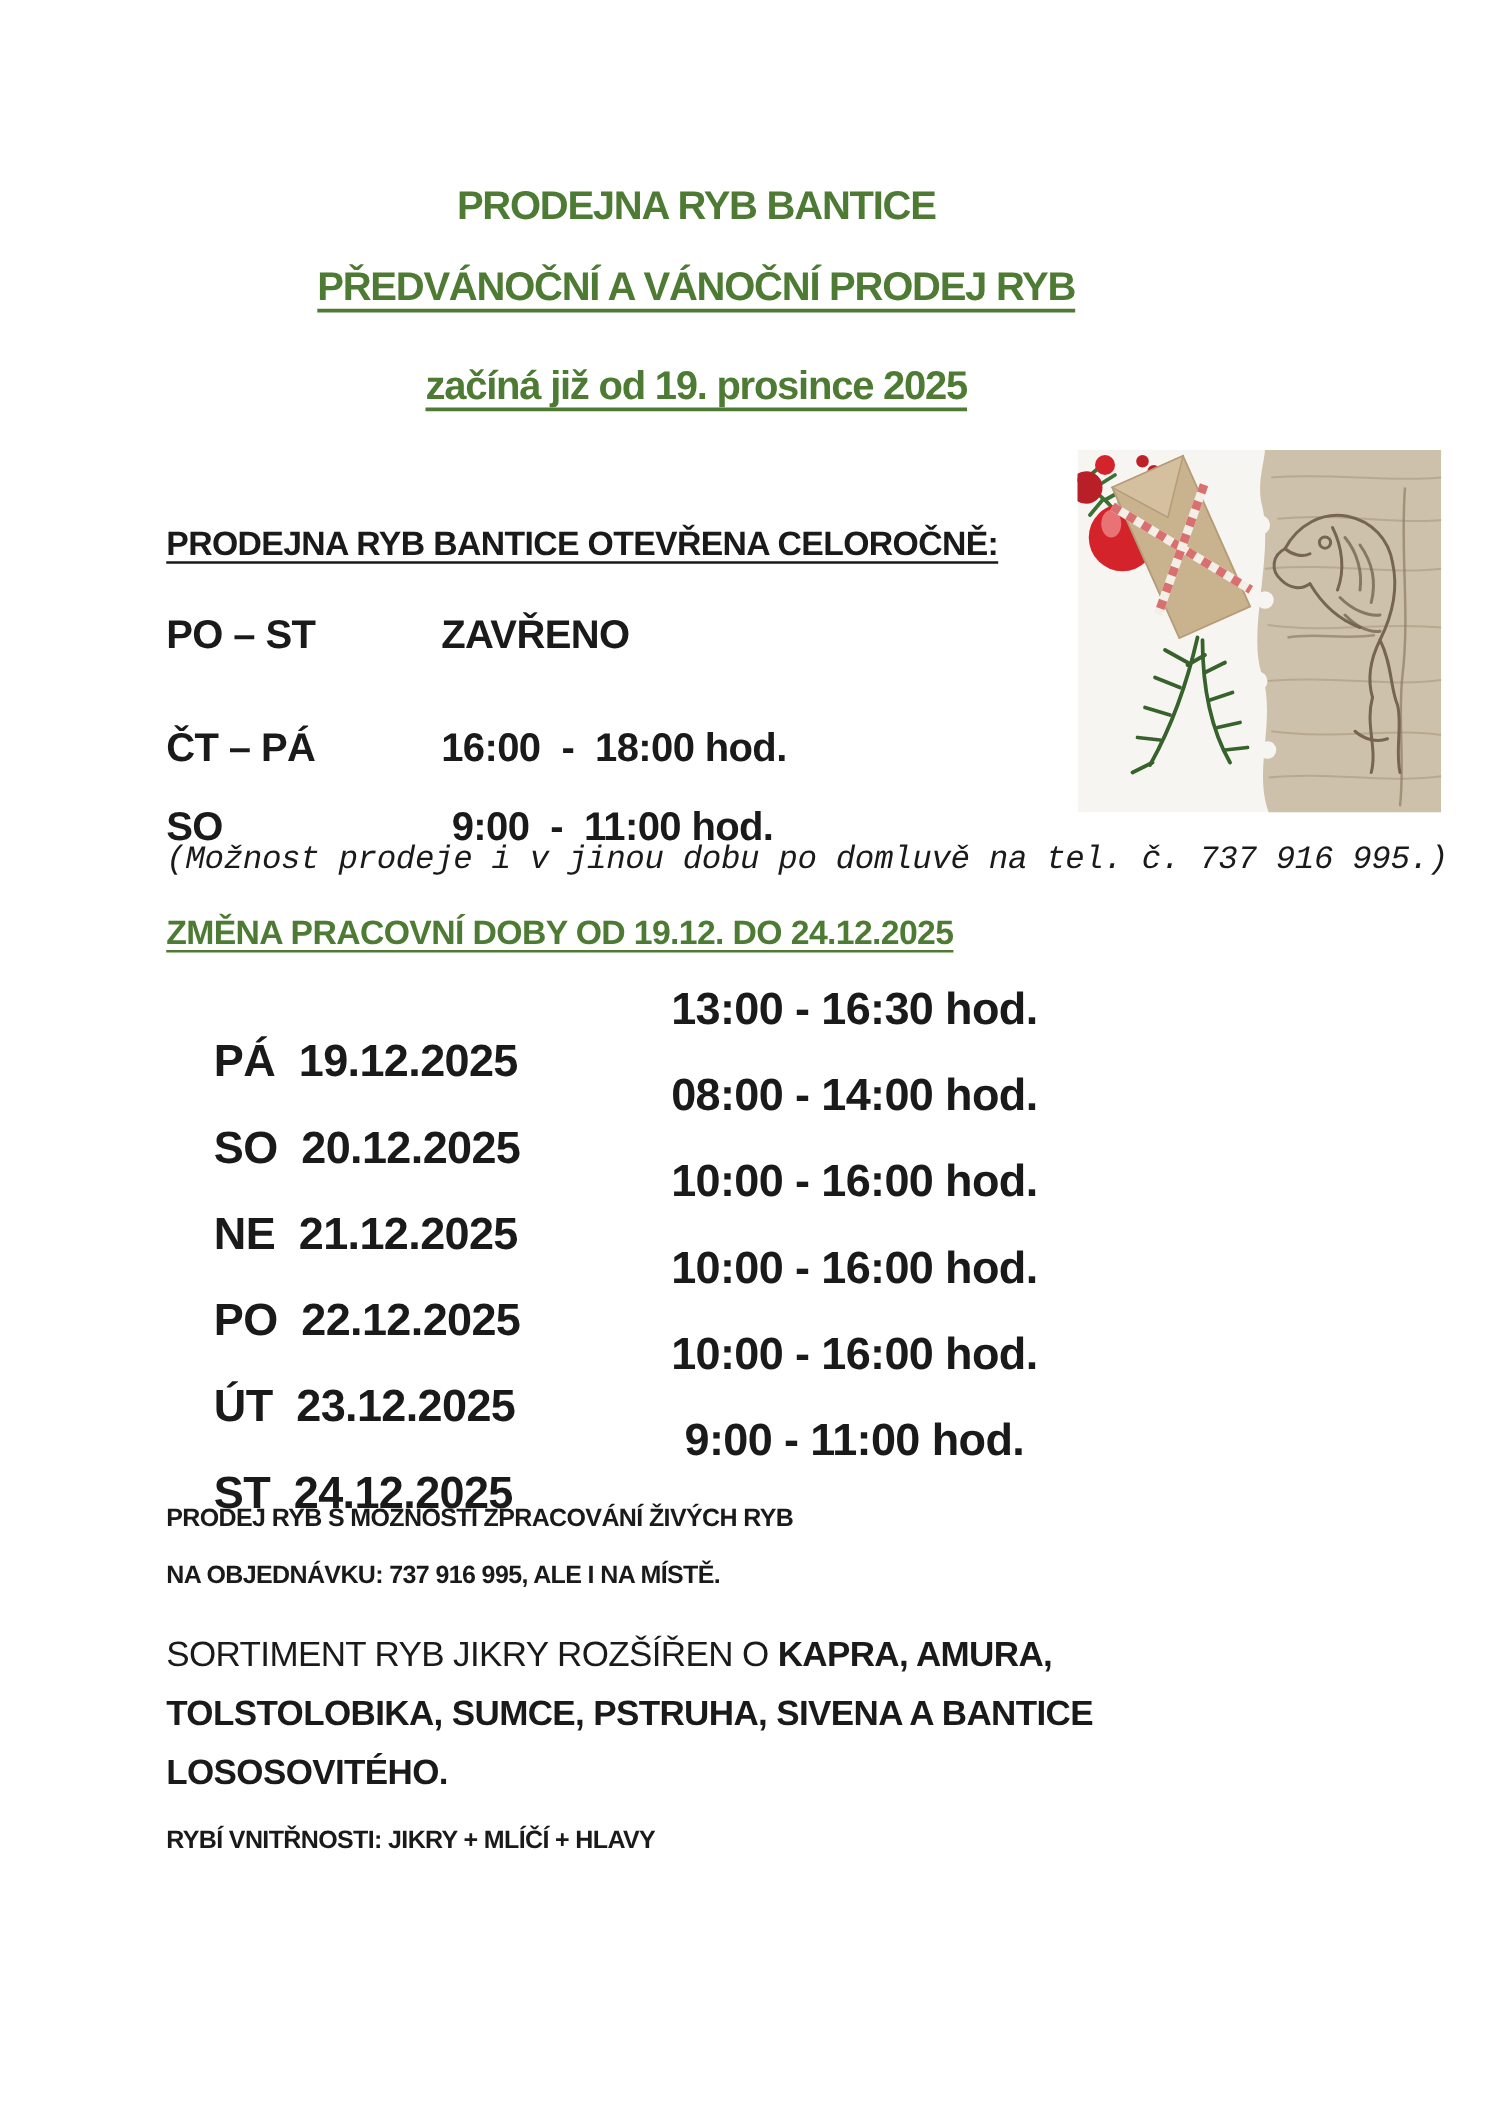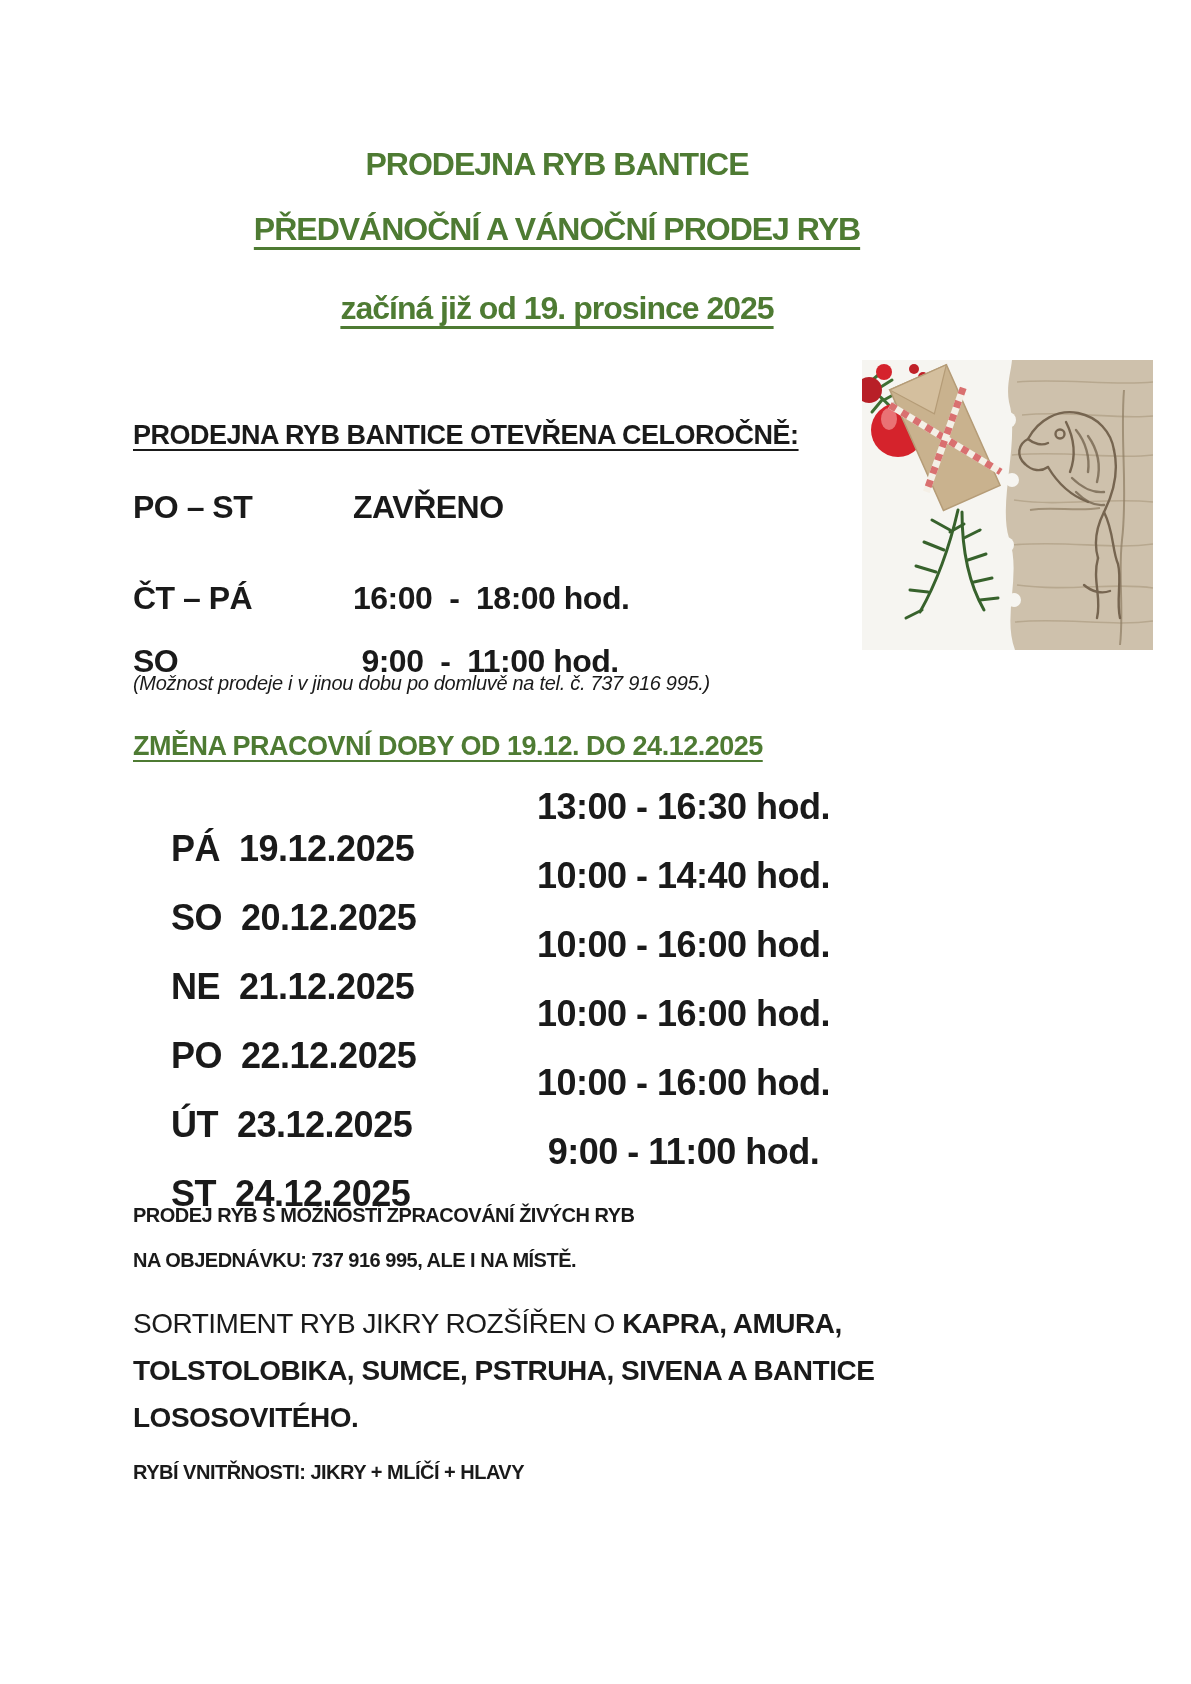--- a/index.html
+++ b/index.html
@@ -13,21 +13,21 @@
   }
   .abs{position:absolute;}
   .center-band{left:133px;width:848px;text-align:center;}
   .green{color:#4e7b33;}
   .title{font-size:32px;font-weight:bold;letter-spacing:-1px;line-height:1.1;}
   .u-title{text-decoration:underline;text-decoration-thickness:3px;text-underline-offset:7px;}
   .sec-head{font-size:27px;font-weight:bold;letter-spacing:-0.5px;
             text-decoration:underline;text-decoration-thickness:2px;text-underline-offset:5px;}
   .hours-row{left:133px;display:flex;font-size:32px;font-weight:bold;letter-spacing:-0.5px;white-space:pre;}
   .hours-row .day{width:220px;}
-  .italic-note{font-size:20px;font-style:italic;letter-spacing:-0.3px;}
+  .italic-note{font-size:26px;font-style:italic;letter-spacing:-0.3px;font-family:Liberation Mono, monospace;}
   .big-row{left:133px;width:741px;font-size:36px;font-weight:bold;letter-spacing:-0.5px;white-space:pre;}
   .big-row .time{position:absolute;left:360px;width:381px;text-align:center;top:0;}
   .para{font-size:20px;font-weight:bold;letter-spacing:-0.5px;line-height:45px;white-space:pre-line;}
   .assort{font-size:28px;letter-spacing:-0.5px;line-height:47px;}
   .assort .b{font-weight:bold;}
   .photo{left:862px;top:360px;width:291px;height:290px;}
 </style>
 </head>
 <body>
 
@@ -161,21 +161,21 @@
   <div class="abs italic-note" style="left:133px;top:672px;">(Možnost prodeje i v jinou dobu po domluvě na tel. č. 737 916 995.)</div>
 
   <div class="abs sec-head green" style="left:133px;top:731px;">ZMĚNA PRACOVNÍ DOBY OD 19.12. DO 24.12.2025</div>
 
   <div class="abs big-row" style="top:786px;">
     <span>PÁ  19.12.2025</span>
     <span class="time">13:00 - 16:30 hod.</span>
   </div>
   <div class="abs big-row" style="top:855px;">
     <span>SO  20.12.2025</span>
-    <span class="time">10:00 - 14:40 hod.</span>
+    <span class="time">08:00 - 14:00 hod.</span>
   </div>
   <div class="abs big-row" style="top:924px;">
     <span>NE  21.12.2025</span>
     <span class="time">10:00 - 16:00 hod.</span>
   </div>
   <div class="abs big-row" style="top:993px;">
     <span>PO  22.12.2025</span>
     <span class="time">10:00 - 16:00 hod.</span>
   </div>
   <div class="abs big-row" style="top:1062px;">

